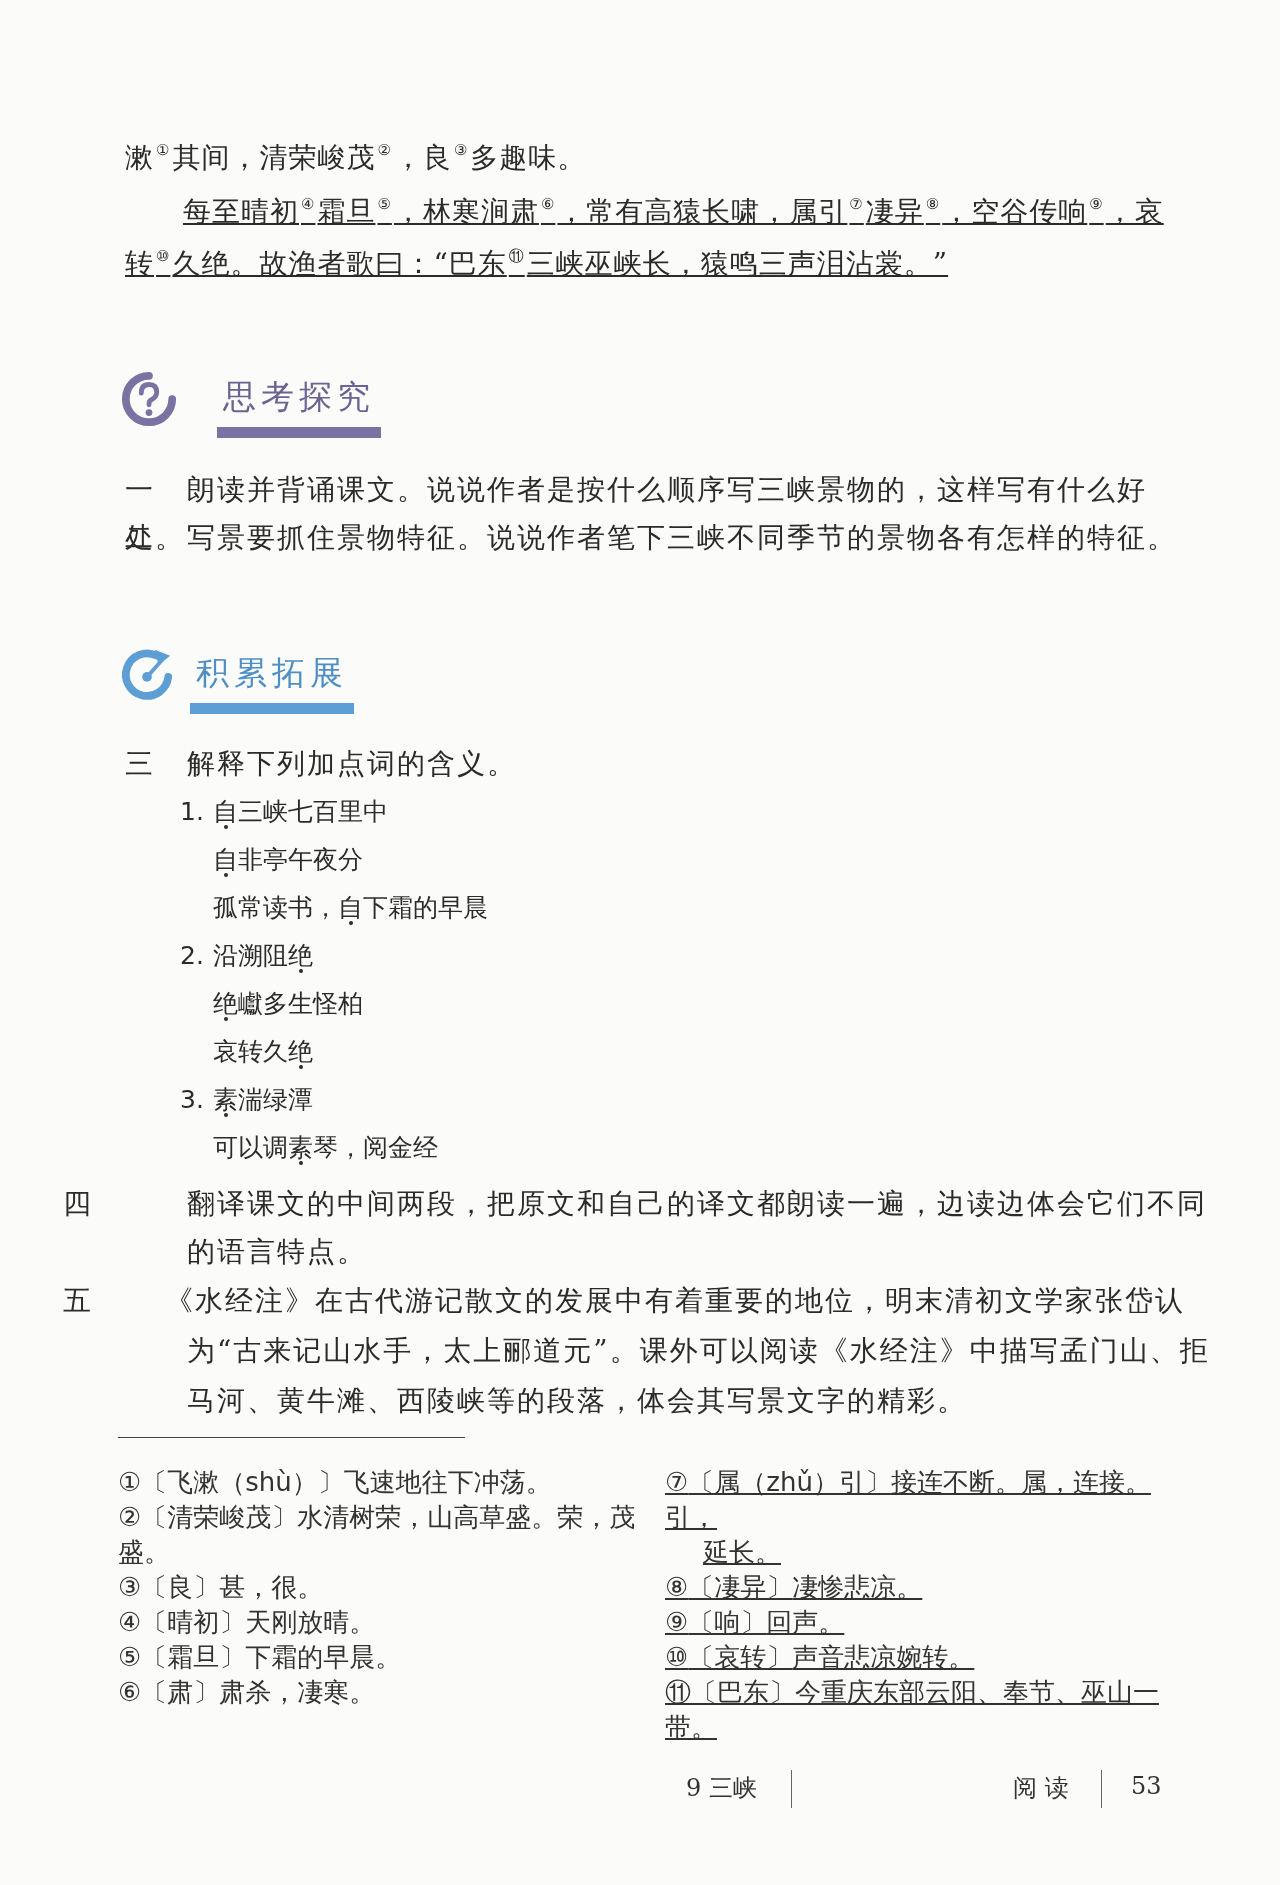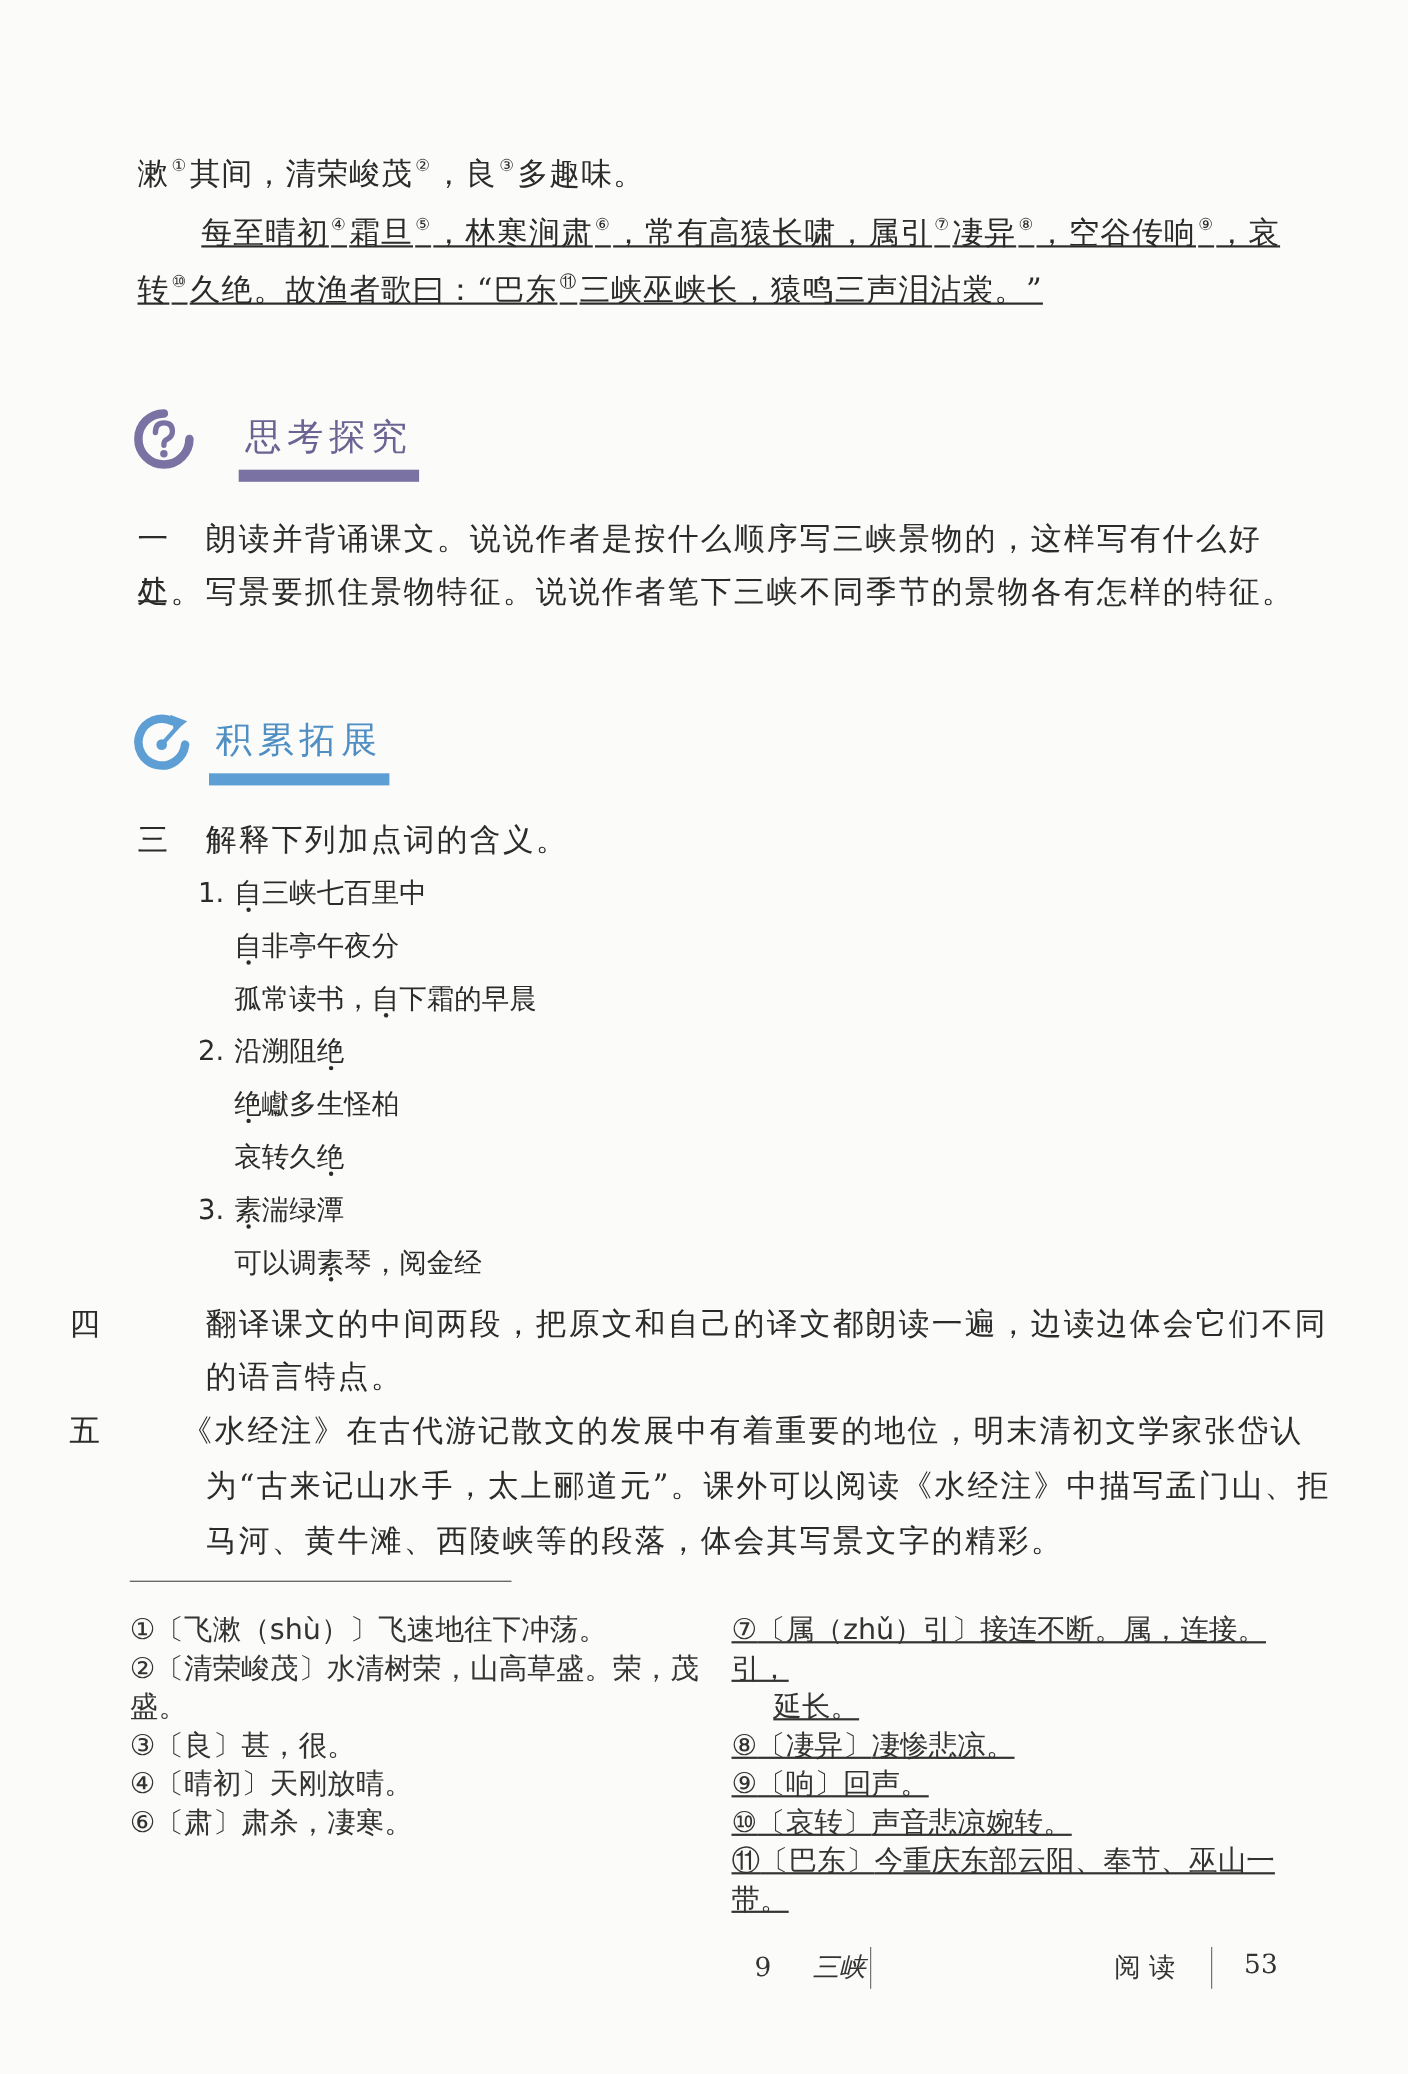--- a/index.html
+++ b/index.html
@@ -85,31 +85,32 @@
 <div class="abs q hang" style="left:125px; top:1276px; width:1045px; line-height:50px;">
   <span class="num" style="width:40px;">五</span><span>《水经注》在古代游记散文的发展中有着重要的地位，明末清初文学家张岱认为“古来记山水手，太上郦道元”。课外可以阅读《水经注》中描写孟门山、拒马河、黄牛滩、西陵峡等的段落，体会其写景文字的精彩。</span>
 </div>
 
 <div class="abs rule"></div>
 <div class="abs fn" style="left:118px; top:1465px; width:520px;" id="fnLeft">
     <div><span>①</span><span>〔飞漱（shù）〕</span><span>飞速地往下冲荡。</span></div>
     <div><span>②</span><span>〔清荣峻茂〕</span><span>水清树荣，山高草盛。荣，茂盛。</span></div>
     <div><span>③</span><span>〔良〕</span><span>甚，很。</span></div>
     <div><span>④</span><span>〔晴初〕</span><span>天刚放晴。</span></div>
+    <div><span>⑤</span><span>〔霜旦〕</span><span>下霜的早晨。</span></div>
     <div><span>⑥</span><span>〔肃〕</span><span>肃杀，凄寒。</span></div>
   </div>
 <div class="abs fn" style="left:665px; top:1465px; width:520px;text-decoration:underline;" id="fnRight">
     <div><span>⑦</span><span>〔属（zhǔ）引〕</span><span>接连不断。属，连接。引，</span></div>
     <div class="cont">延长。</div>
     <div><span>⑧</span><span>〔凄异〕</span><span>凄惨悲凉。</span></div>
     <div><span>⑨</span><span>〔响〕</span><span>回声。</span></div>
     <div><span>⑩</span><span>〔哀转〕</span><span>声音悲凉婉转。</span></div>
     <div><span>⑪</span><span>〔巴东〕</span><span>今重庆东部云阳、奉节、巫山一带。</span></div>
   </div>
 
 <div class="abs footer" style="left:686px;">
   <span>9</span>
-  <span style="margin-left:30px;font-style:italic;">三峡</span>
+  <span style="margin-left:0;">三峡</span>
 </div>
 <div class="abs vbar" style="left:791px; top:1770px;"></div>
 <div class="abs footer" style="left:1013px;">阅 读</div>
 <div class="abs vbar" style="left:1101px; top:1770px;"></div>
 <div class="abs footer" style="left:1131px;">53</div>
 
 </body></html>

